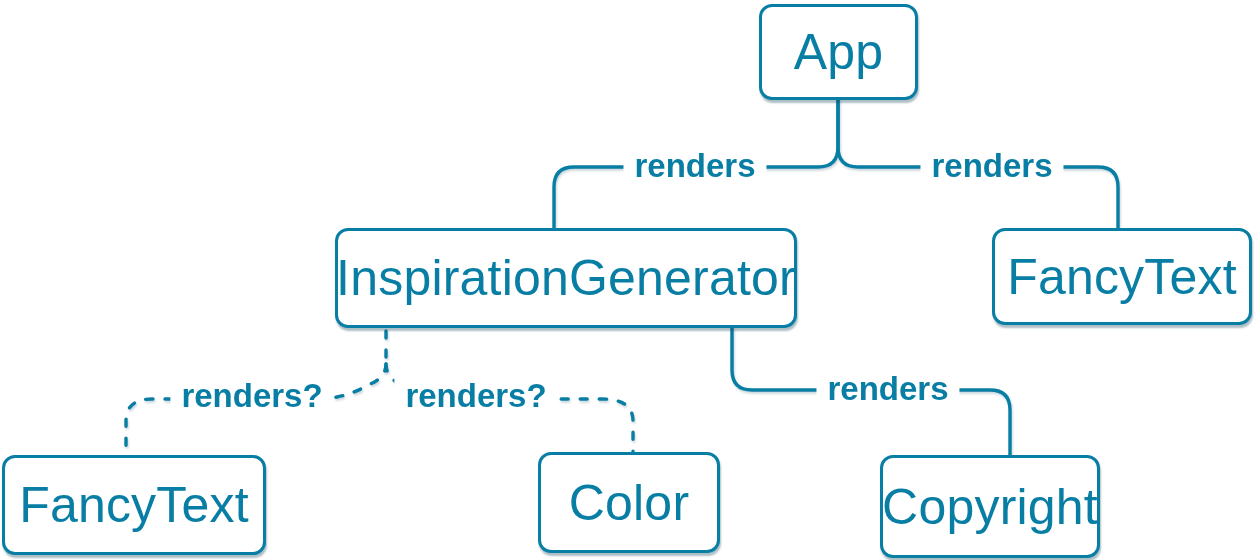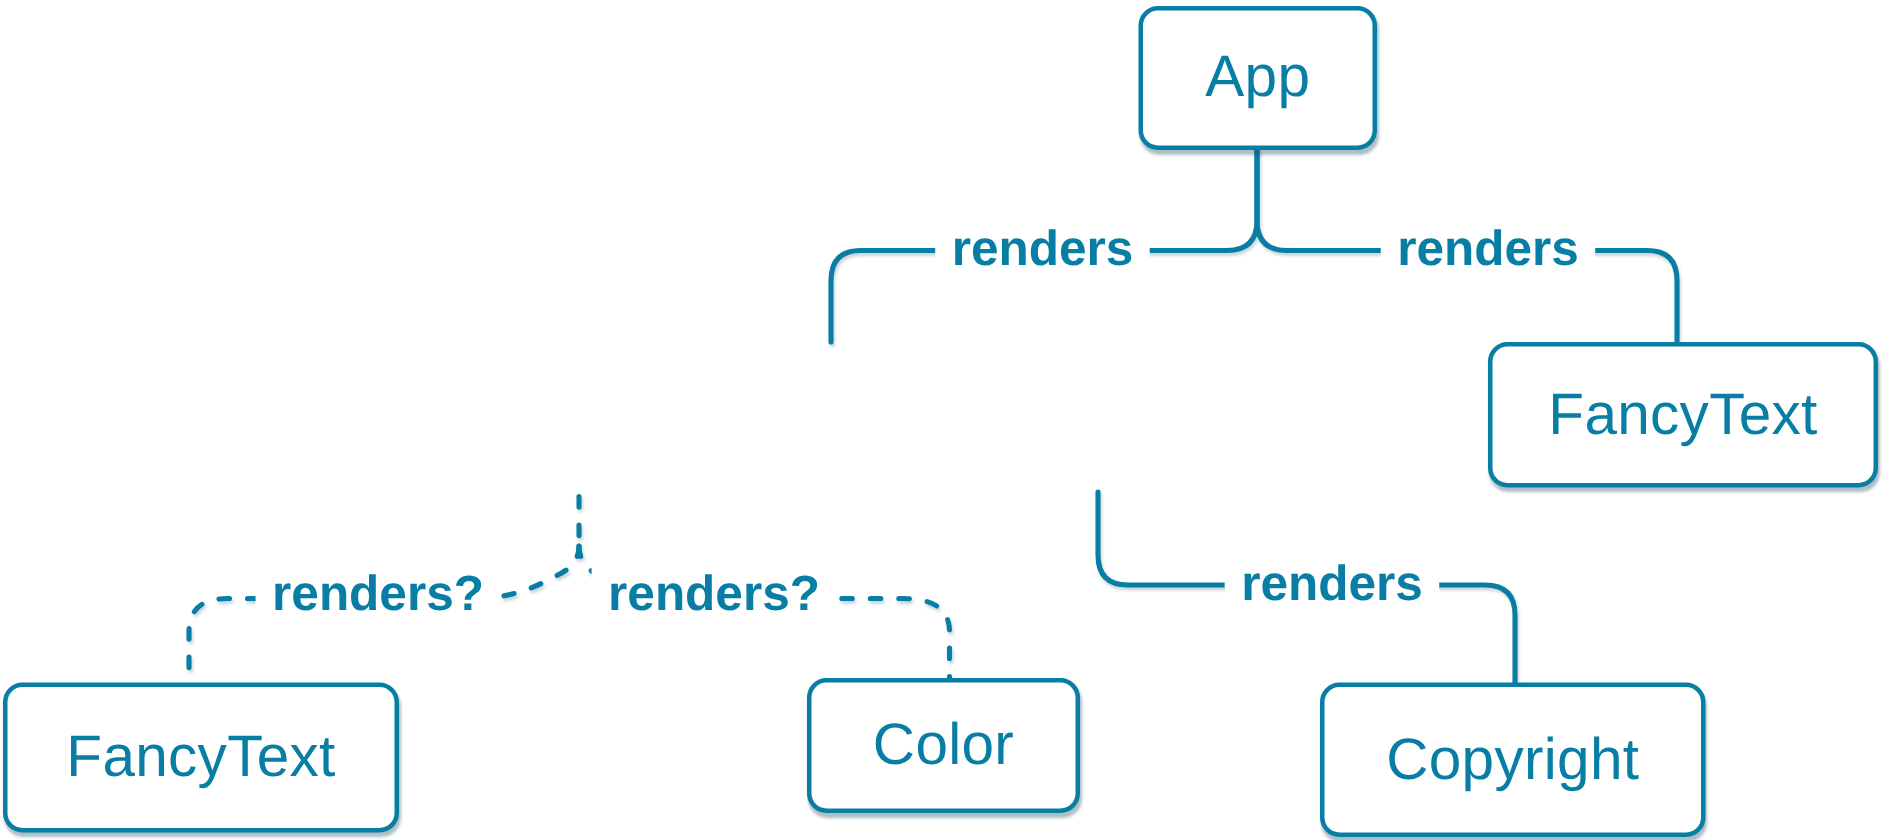--- a/index.html
+++ b/index.html
@@ -32,21 +32,21 @@
   .node {
     position: absolute;
     box-sizing: border-box;
     background: var(--node-fill, #ffffff);
     border: 3px solid var(--accent, #087ea4);
     border-radius: 13px;
     display: flex;
     align-items: center;
     justify-content: center;
     color: var(--accent, #087ea4);
-    font-size: 39px;
+    font-size: 50px;
     font-weight: 500;
     letter-spacing: 0.2px;
     box-shadow: 1px 3px 2px var(--shadow, rgba(20, 70, 90, 0.35));
     white-space: nowrap;
   }
   .edge-label {
     position: absolute;
     transform: translate(-50%, -50%);
     background: var(--node-fill, #ffffff);
     color: var(--accent, #087ea4);
@@ -70,25 +70,28 @@
       <path d="M386,364 Q386,378 402,385 Q422,399 450,399 L602,399 Q633,399 633,421 L633,452" class="edge dashed"></path>
     </svg>
 <div class="edge-label" style="left: 695px; top: 166px;">renders</div>
     <div class="edge-label" style="left: 992px; top: 166px;">renders</div>
     <div class="edge-label" style="left: 888px; top: 389px;">renders</div>
     <div class="edge-label" style="left: 252px; top: 396px;">renders?</div>
     <div class="edge-label" style="left: 476px; top: 396px;">renders?</div>
     <div class="node" style="left: 759px; top: 4px; width: 159px; height: 96px;">
       <span>App</span>
     </div>
+    <div class="node" style="left: 335px; top: 228px; width: 462px; height: 100px;">
+      <span>InspirationGenerator</span>
+    </div>
     <div class="node" style="left: 992px; top: 228px; width: 260px; height: 97px;">
       <span>FancyText</span>
     </div>
     <div class="node" style="left: 2px; top: 455px; width: 264px; height: 100px;">
       <span>FancyText</span>
     </div>
-    <div class="node" style="left: 538px; top: 452px; width: 182px; height: 90px;">
+    <div class="node" style="left: 538px; top: 452px; width: 182px; height: 101px;">
       <span>Color</span>
     </div>
-    <div class="node" style="left: 880px; top: 455px; width: 257px; height: 103px;">
+    <div class="node" style="left: 880px; top: 455px; width: 220px; height: 103px;">
       <span>Copyright</span>
     </div>
   </div>
 
 </body></html>

